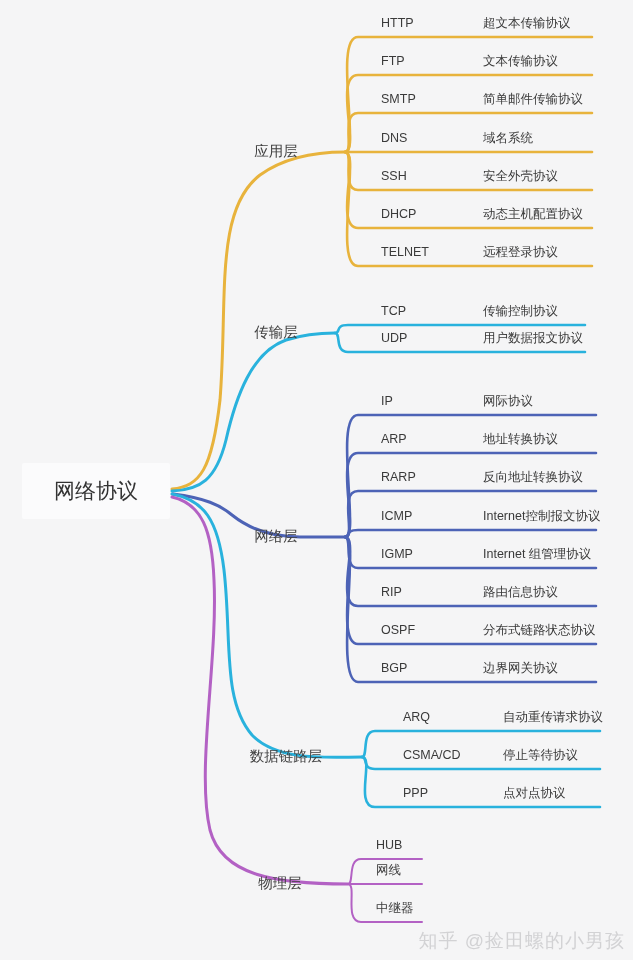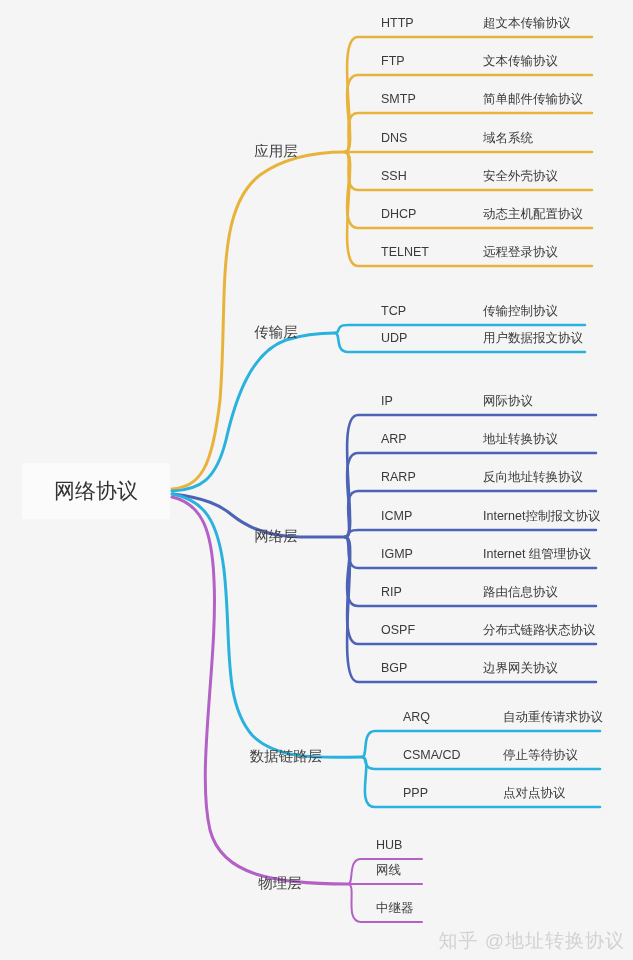--- a/index.html
+++ b/index.html
@@ -105,13 +105,13 @@
       <text x="403" y="794" class="leaf-label" text-anchor="start" dominant-baseline="middle">PPP</text>
       <text x="503" y="794" class="leaf-desc" text-anchor="start" dominant-baseline="middle">点对点协议</text>
       <text x="286" y="757" class="layer-label" text-anchor="middle" dominant-baseline="middle">数据链路层</text>
       <text x="376" y="846" class="leaf-label" text-anchor="start" dominant-baseline="middle">HUB</text>
       <text x="376" y="871" class="leaf-label" text-anchor="start" dominant-baseline="middle">网线</text>
       <text x="376" y="909" class="leaf-label" text-anchor="start" dominant-baseline="middle">中继器</text>
       <text x="280" y="884" class="layer-label" text-anchor="middle" dominant-baseline="middle">物理层</text>
     </g>
 </svg>
 
-<div class="watermark">知乎 @地址转换协议</div>
+<div class="watermark">知乎 @捡田螺的小男孩</div>
 
 </body></html>

